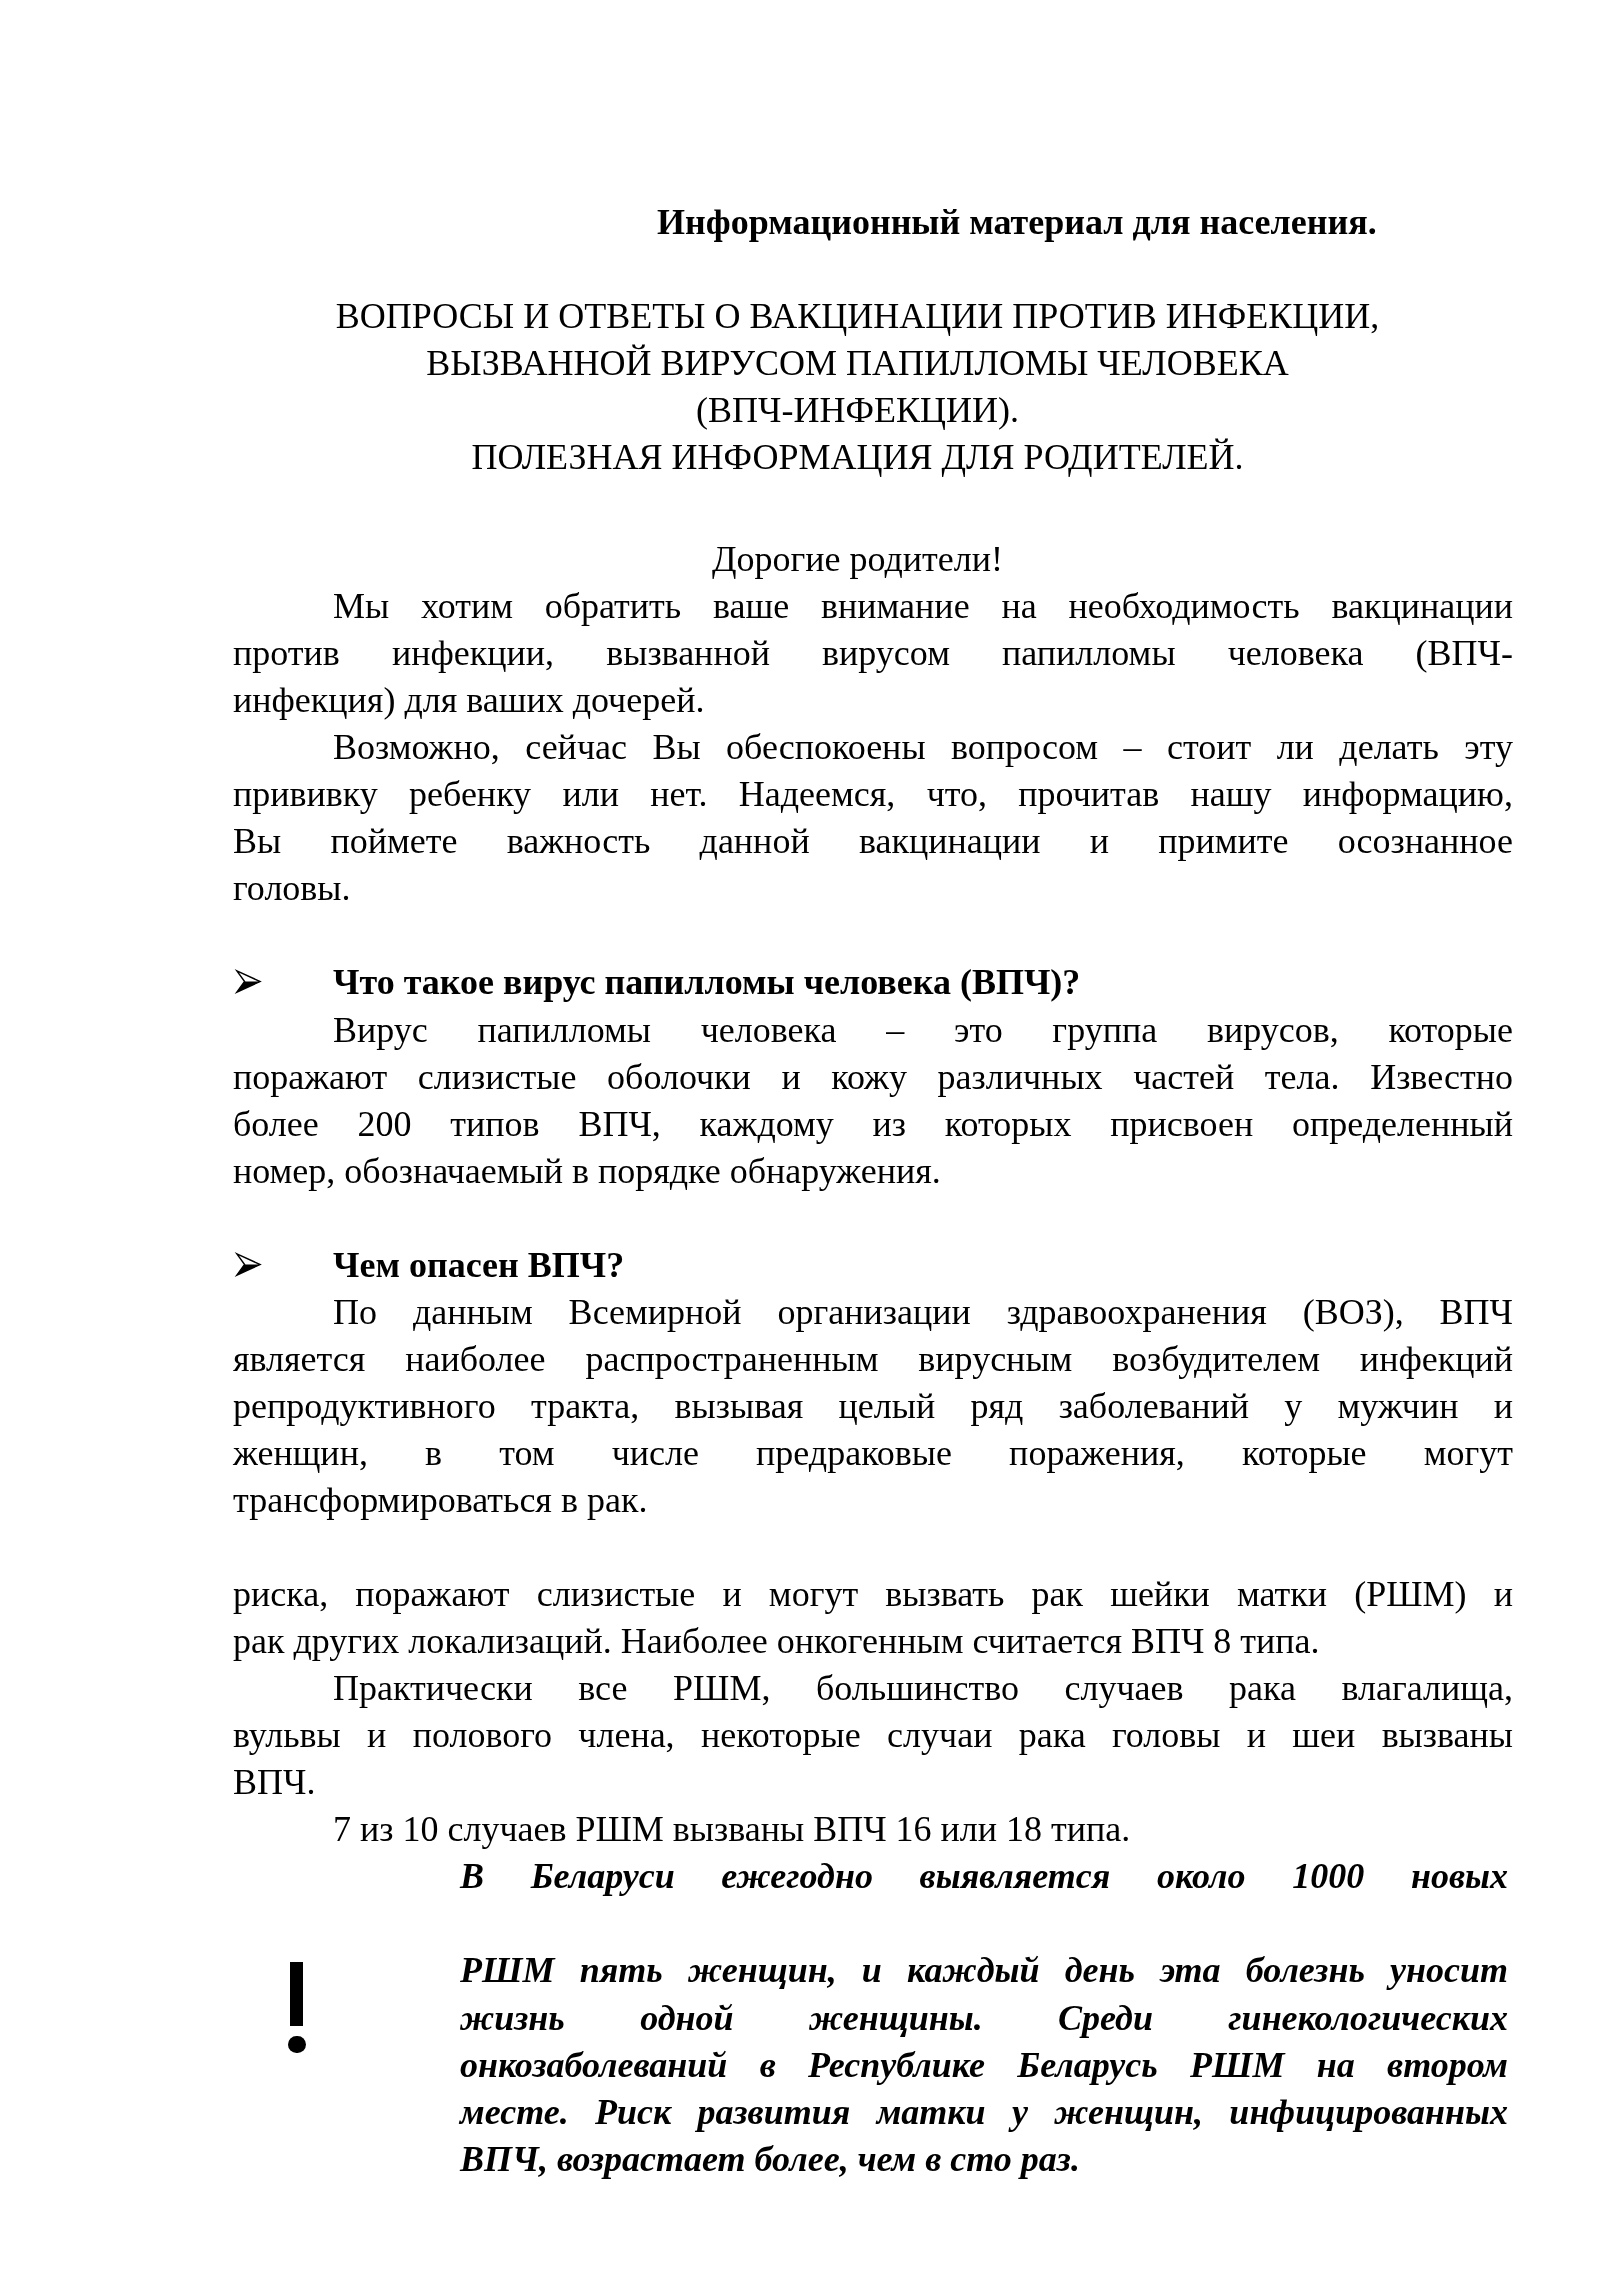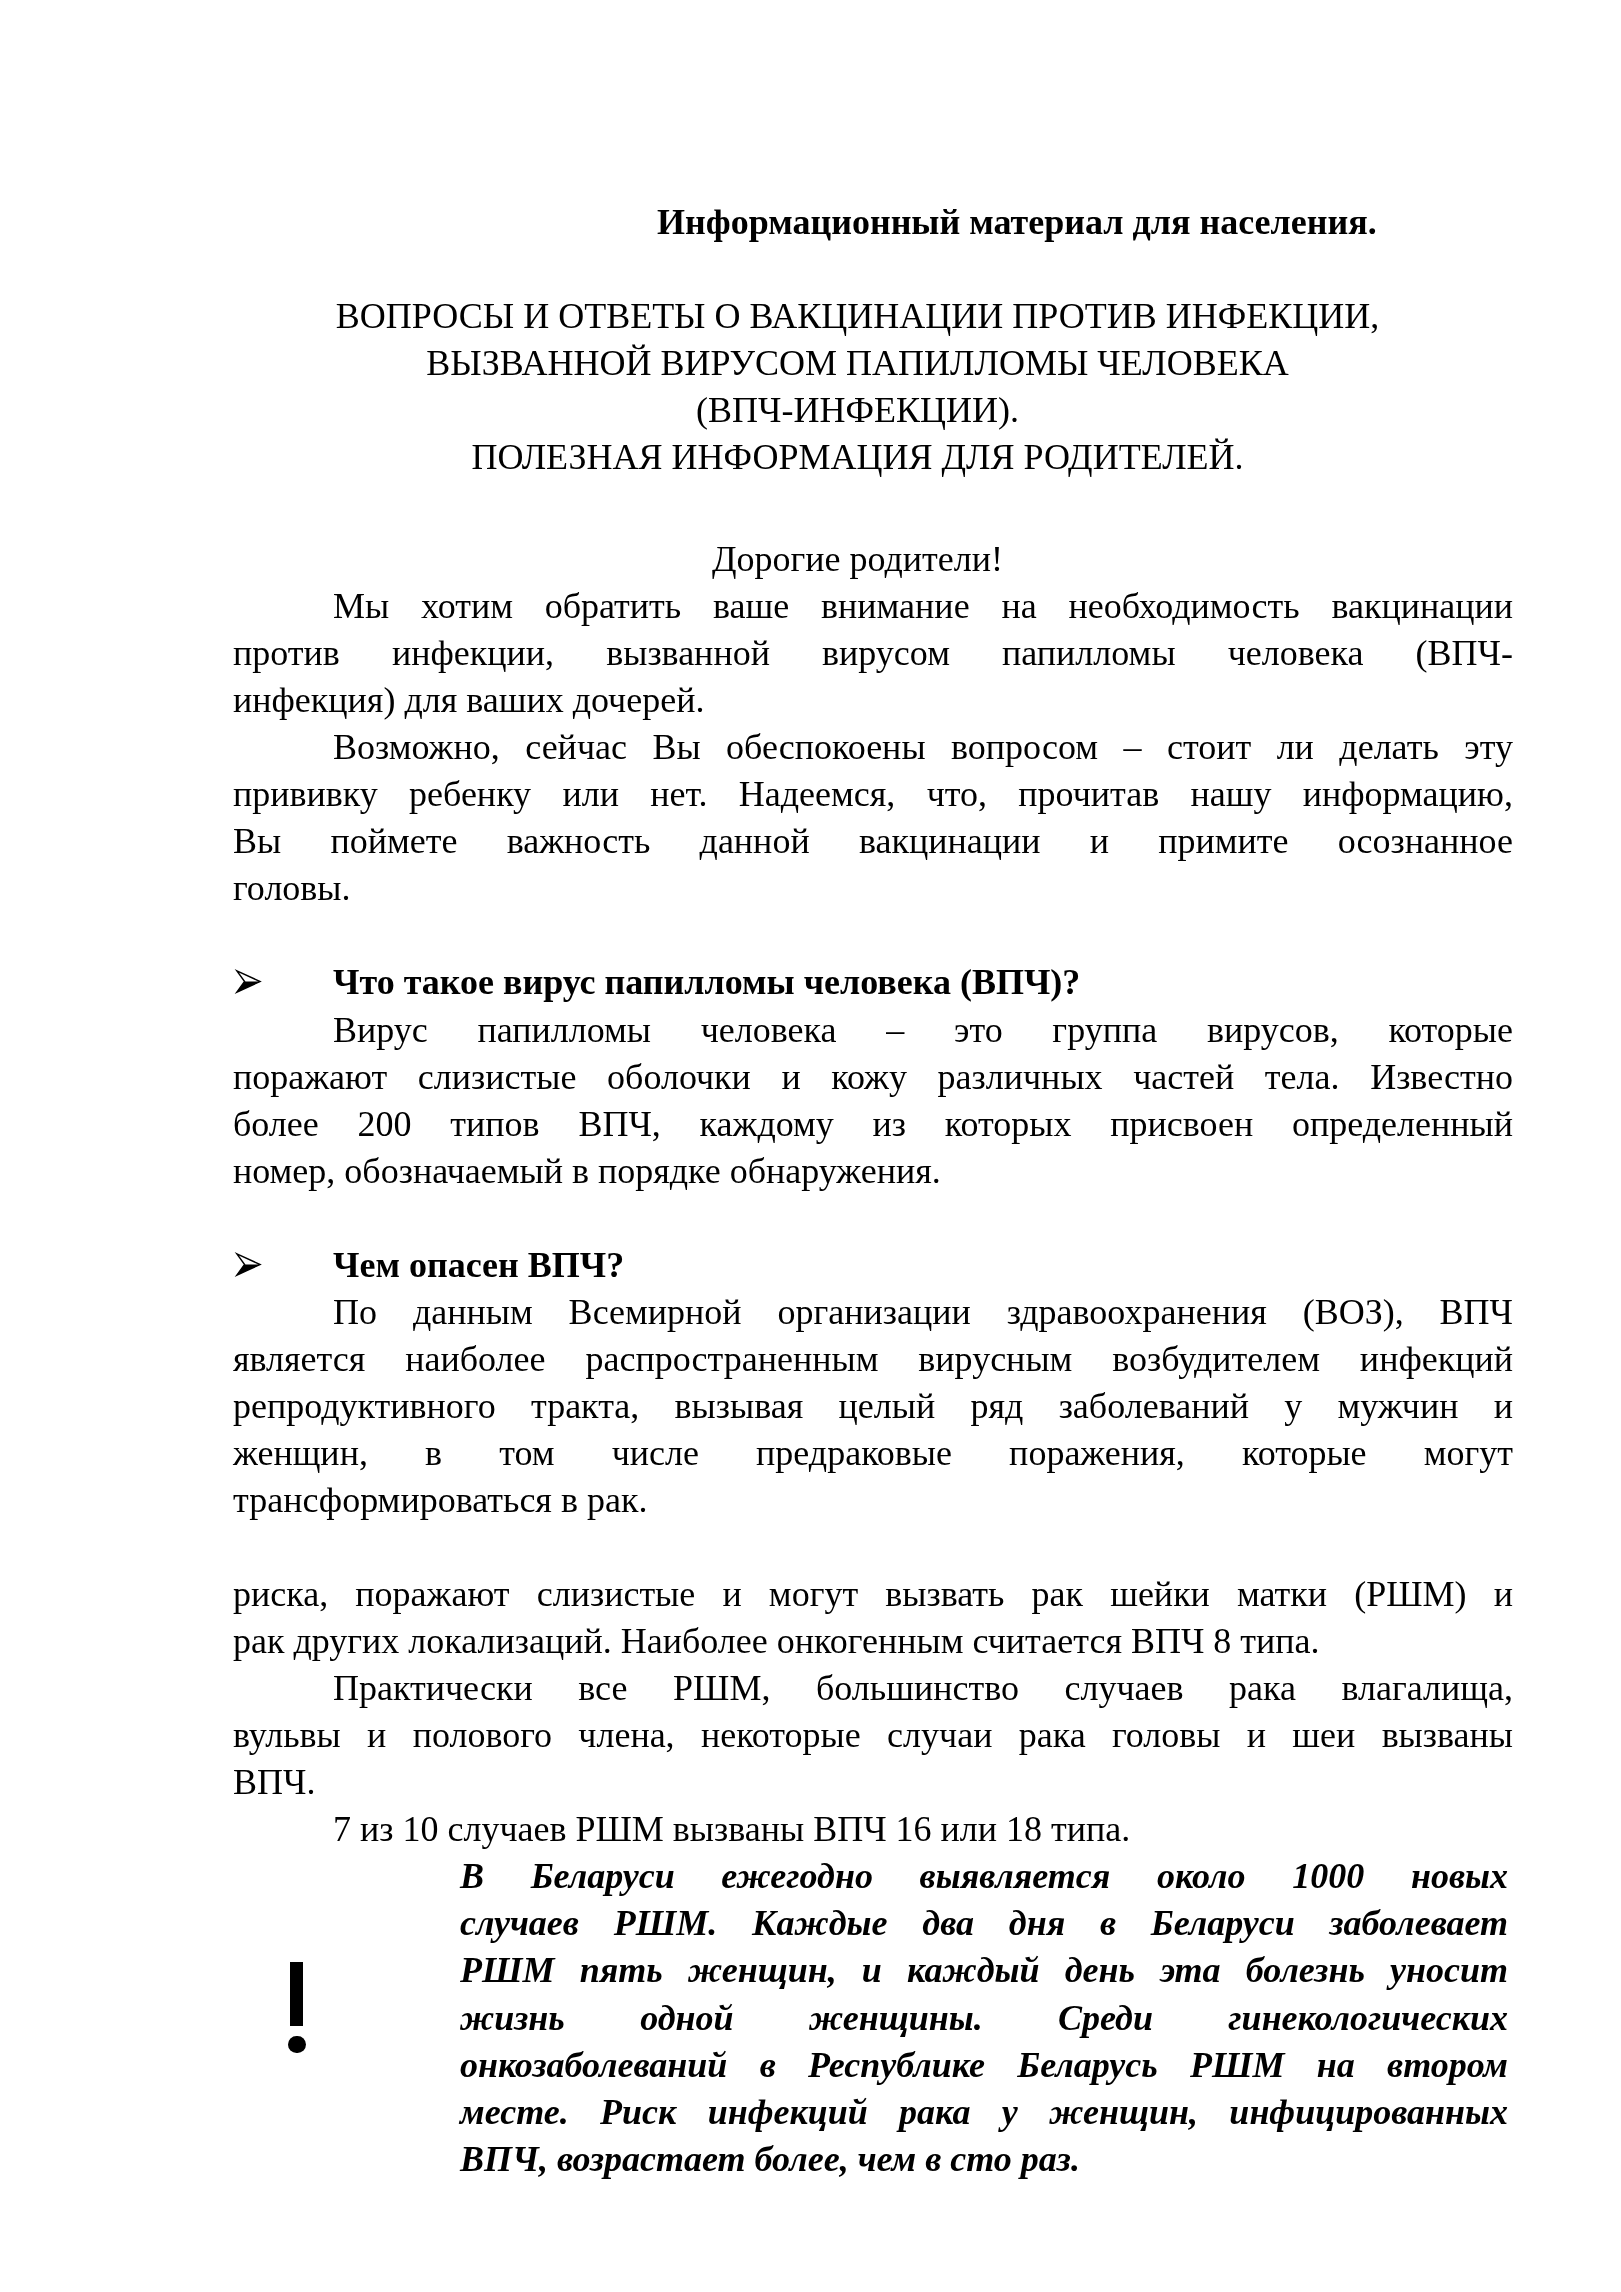--- a/index.html
+++ b/index.html
@@ -75,21 +75,20 @@
   <div class="line just" style="top:1666px">вульвы и полового члена, некоторые случаи рака головы и шеи вызваны</div>
   <div class="line" style="top:1713px">ВПЧ.</div>
 
   <div class="line indent" style="top:1760px">7 из 10 случаев РШМ вызваны ВПЧ 16 или 18 типа.</div>
 
   <div class="excl">
     <div class="bar"></div>
     <div class="dot"></div>
   </div>
   <div class="line just italic" style="top:1807px">В Беларуси ежегодно выявляется около 1000 новых</div>
-  <div class="line just italic" style="top:1854px">случаев РШМ. Каждые два дня в Беларуси заболевает</div>
   <div class="line just italic" style="top:1901px">РШМ пять женщин, и каждый день эта болезнь уносит</div>
   <div class="line just italic" style="top:1949px">жизнь одной женщины. Среди гинекологических</div>
   <div class="line just italic" style="top:1996px">онкозаболеваний в Республике Беларусь РШМ на втором</div>
-  <div class="line just italic" style="top:2043px">месте. Риск инфекций рака у женщин, инфицированных</div>
+  <div class="line just italic" style="top:2043px">месте. Риск развития матки у женщин, инфицированных</div>
   <div class="line italic" style="top:2090px">ВПЧ, возрастает более, чем в сто раз.</div>
 
 </div>
 
 
 </body></html>

